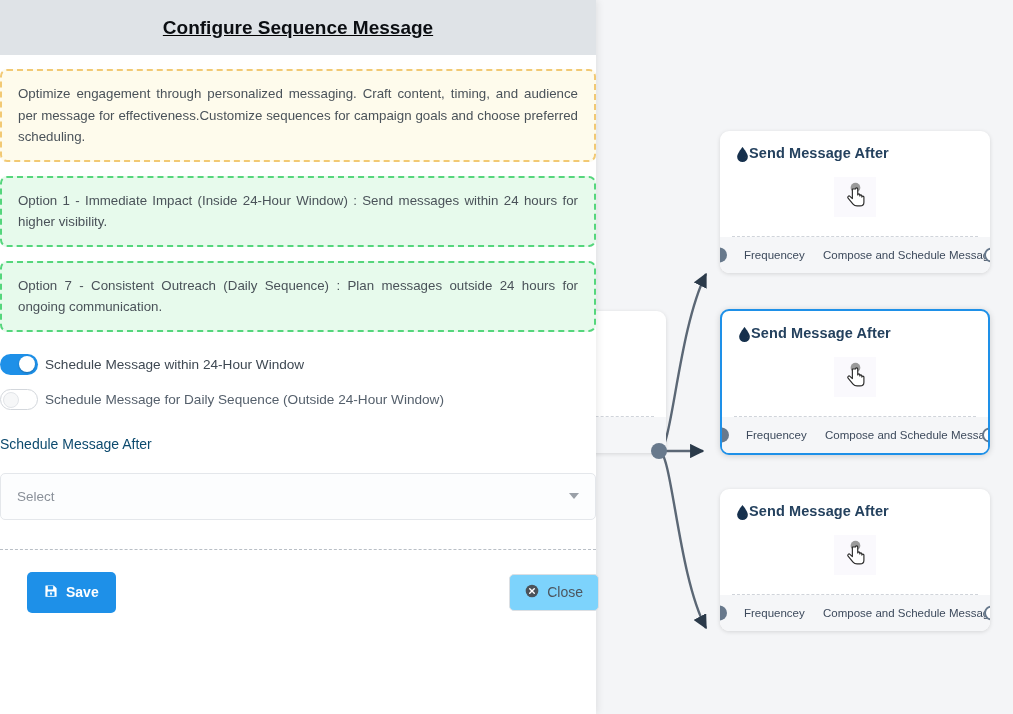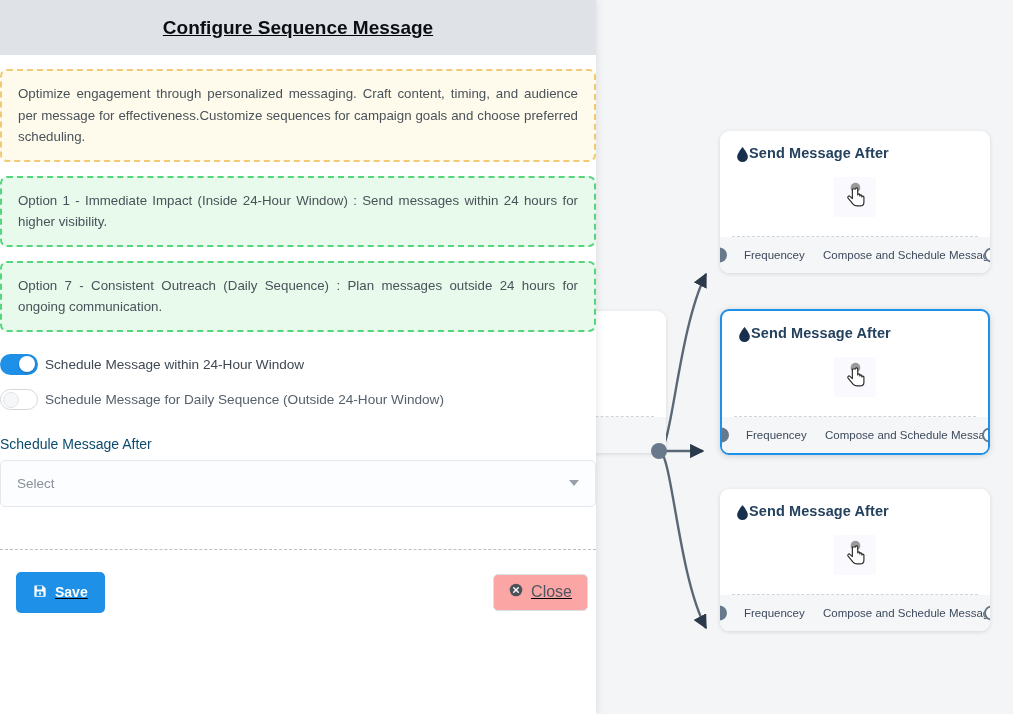--- a/index.html
+++ b/index.html
@@ -92,41 +92,41 @@
   .switch.on{background:#1e90e8;}
   .switch.off{background:#ffffff;border:1px solid #d3d7dc;}
   .knob{position:absolute;top:2.5px;width:16px;height:16px;border-radius:50%;background:#fff;}
   .switch.on .knob{right:3px;box-shadow:0 1px 2px rgba(0,0,0,.25);}
   .switch.off .knob{left:2px;background:#f6f7f8;border:1px solid #e2e5e9;box-sizing:border-box;}
   .switch-label{margin-left:7px;font-size:13.6px;color:#55606c;}
   .switch-row.first .switch-label{color:#3e4852;}
 
   #field-label{margin-top:26px;font-size:14px;color:#0c4a6e;}
   #select{
-    margin-top:8px;height:47px;border:1px solid #e4e7eb;border-radius:5px;
+    margin-top:21px;height:47px;border:1px solid #e4e7eb;border-radius:5px;
     background:#fcfdfe;display:flex;align-items:center;padding:0 16px;
     box-sizing:border-box;
   }
   #select-value{font-size:13.5px;color:#8a9099;flex:1;}
   .caret{width:0;height:0;border-left:5px solid transparent;border-right:5px solid transparent;border-top:6px solid #9aa0a8;}
 
   #footer-divider{position:absolute;left:0;top:549px;width:596px;border-top:1px dashed #b9bfc6;}
   #footer{
-    position:absolute;left:4px;top:567px;width:596px;height:50px;
-    display:flex;align-items:center;padding:0 12px;box-sizing:border-box;text-decoration:underline;
+    position:absolute;left:15px;top:567px;width:596px;height:50px;
+    display:flex;align-items:center;padding:0 12px;box-sizing:border-box;
   }
   #save-btn{
     background:#1e90e8;color:#fff;border:none;border-radius:5px;
     height:41px;padding:0 17px;font-size:14px;font-weight:bold;
     display:flex;align-items:center;gap:8px;cursor:pointer;
     font-family:"Liberation Sans", sans-serif;
   }
   #close-btn{
-    margin-left:auto;background:#fca5a5;border:1px solid #dcdfe3;border-radius:5px;
-    height:37px;padding:0 15px;font-size:16px;color:#4d565f;
+    margin-left:auto;background:#7dd3fc;border:1px solid #dcdfe3;border-radius:5px;
+    height:37px;padding:0 15px;font-size:14px;color:#4d565f;
     display:flex;align-items:center;gap:8px;cursor:pointer;
     font-family:"Liberation Sans", sans-serif;
   }
 </style>
 </head>
 <body>
 
 <div id="canvas">
 
   <svg id="edges">

